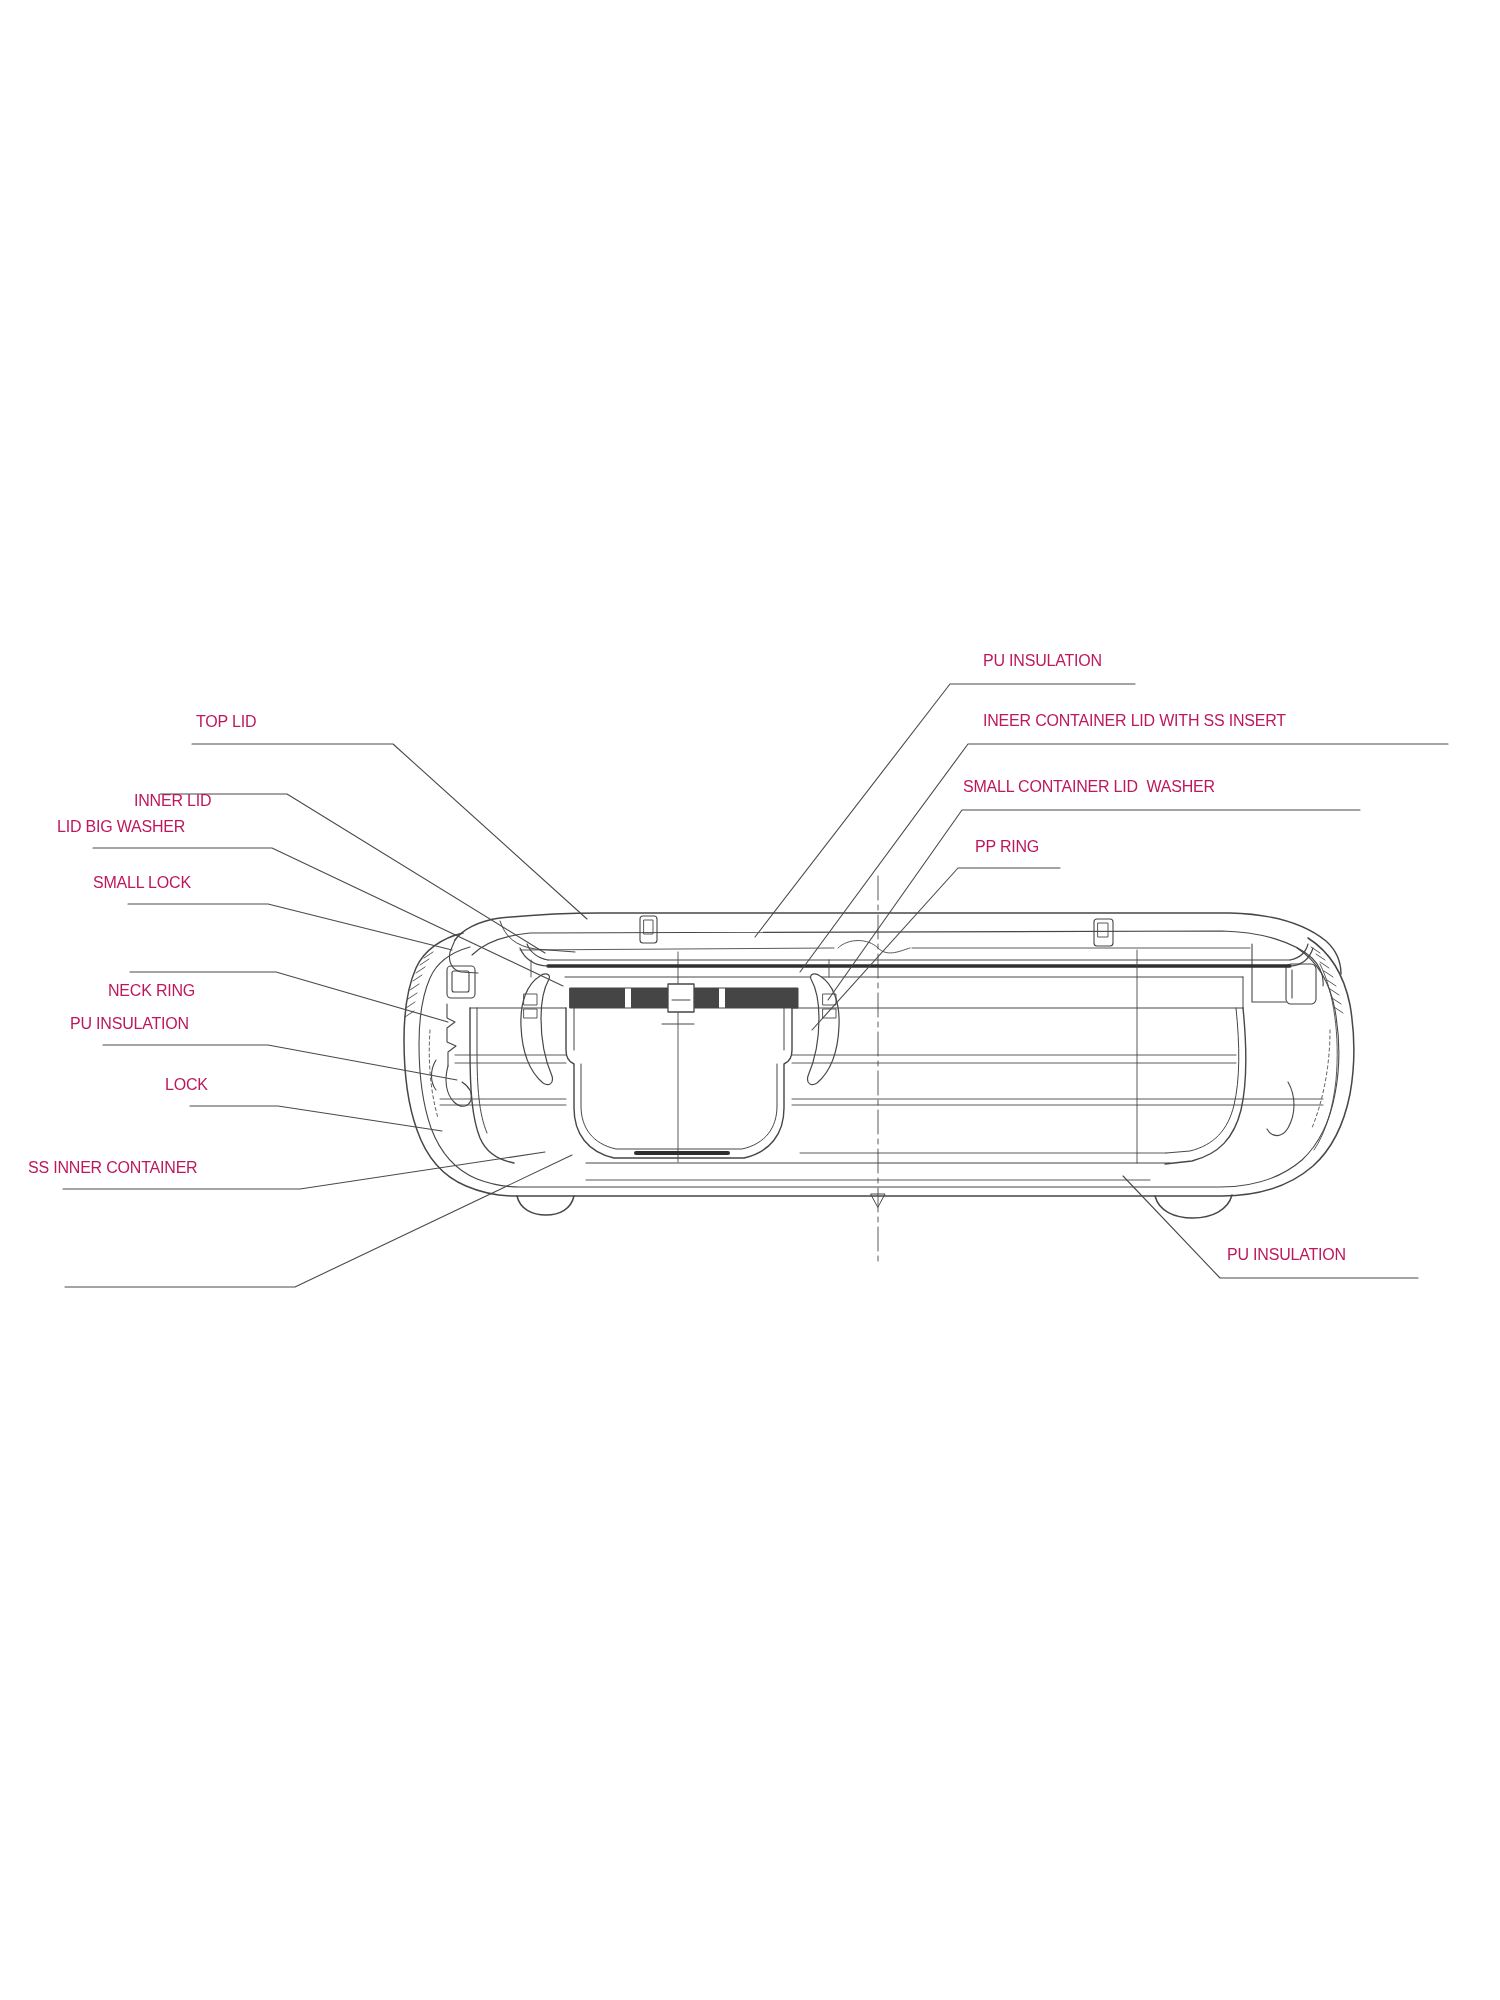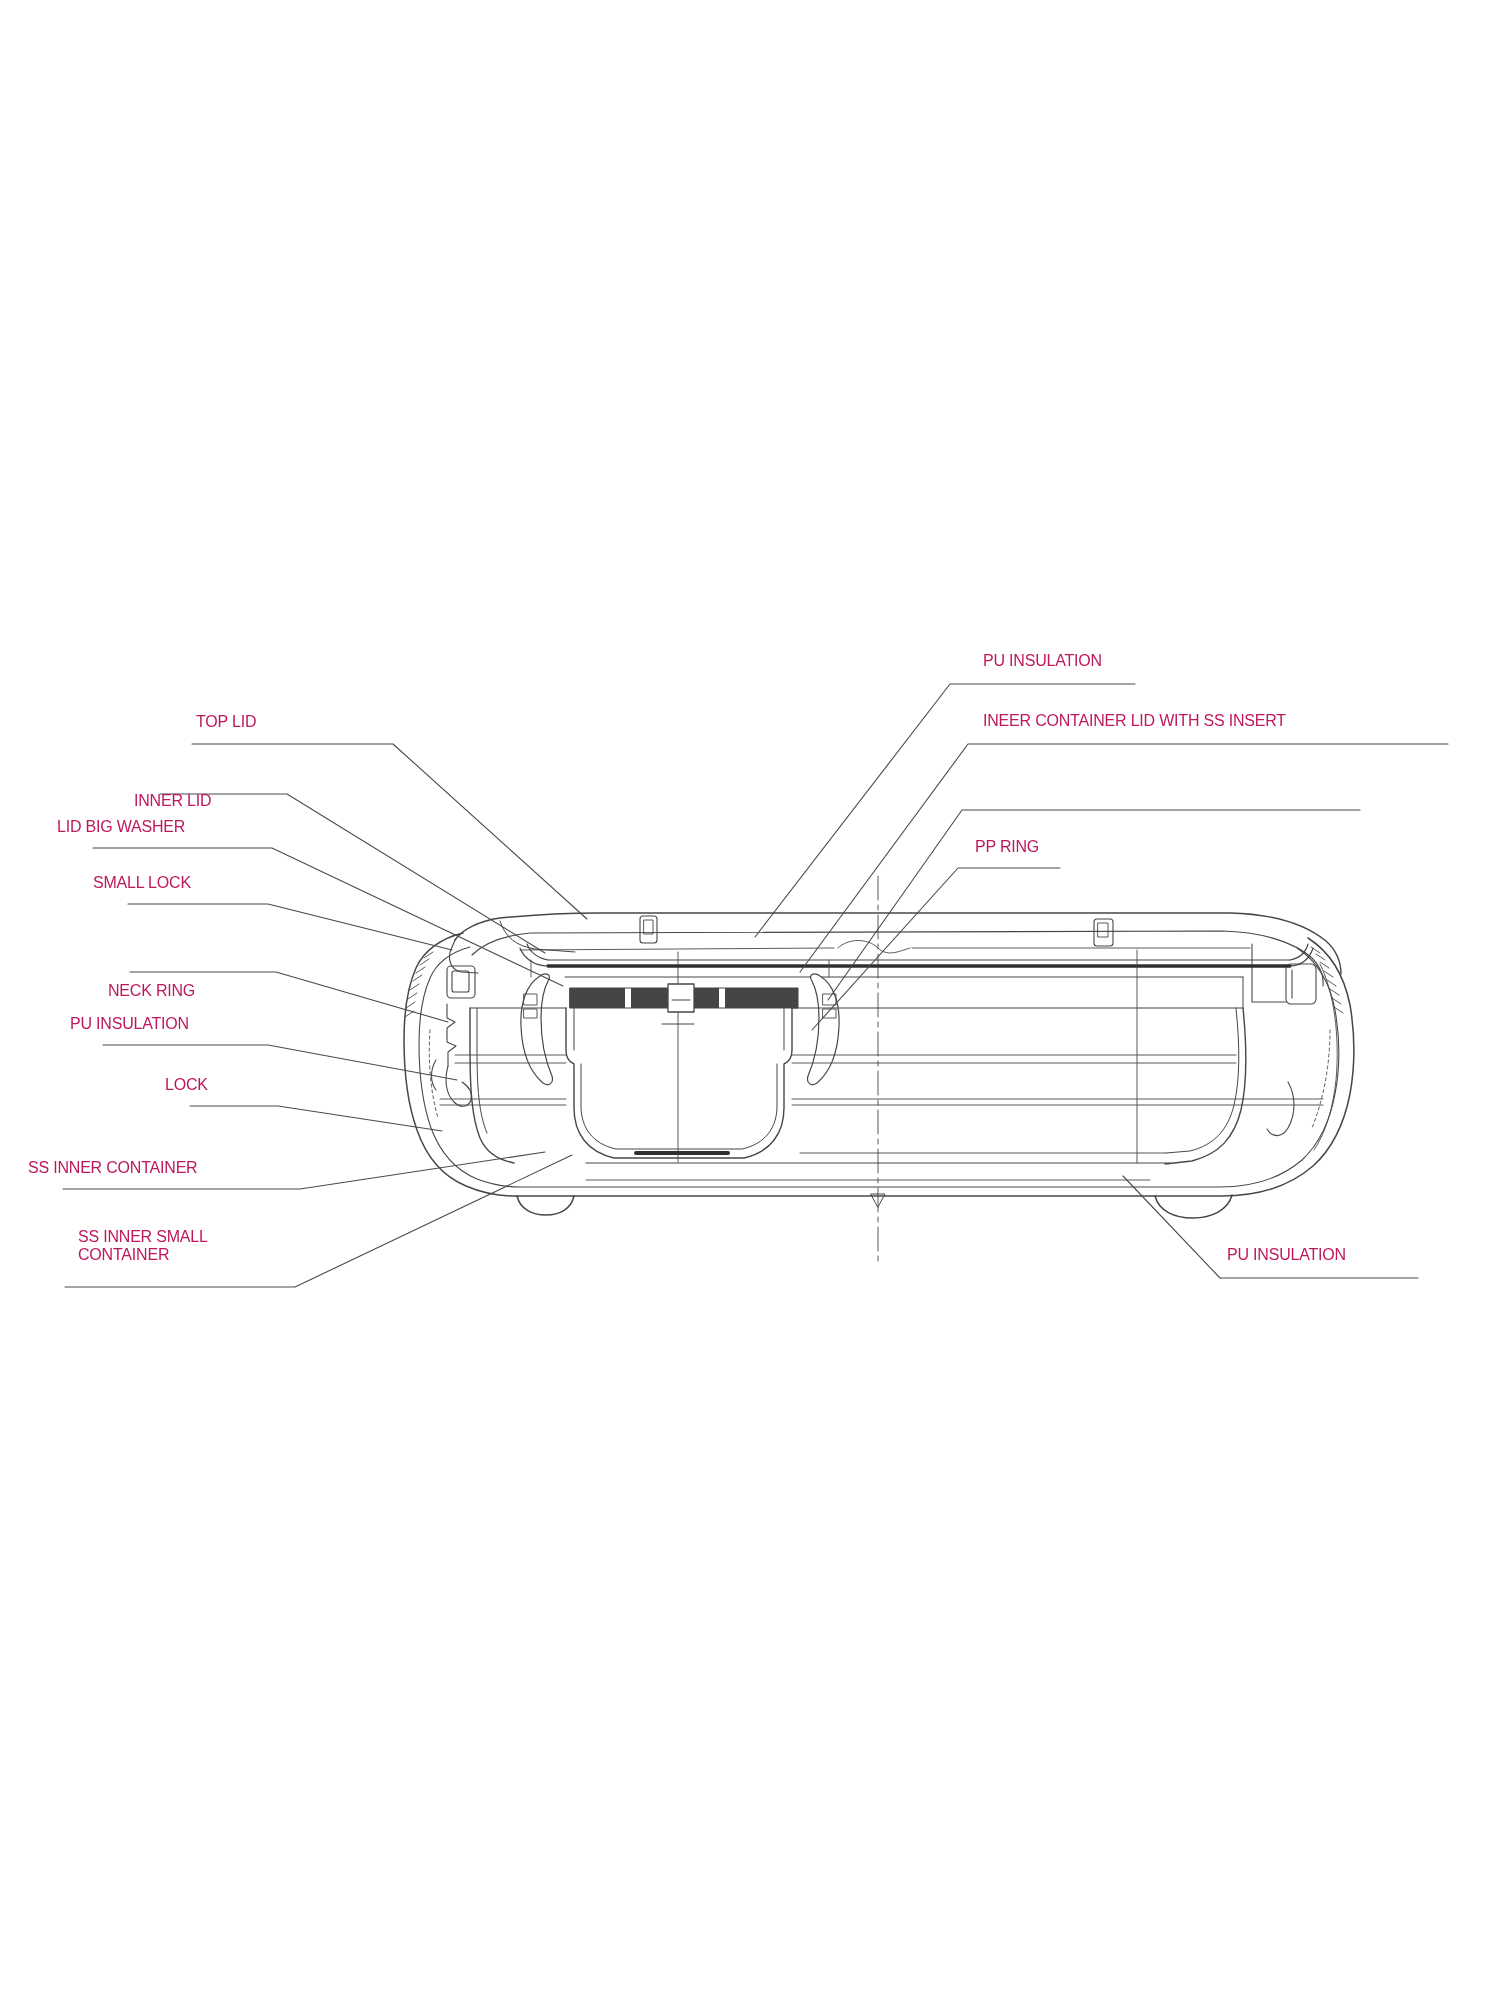--- a/index.html
+++ b/index.html
@@ -145,19 +145,19 @@
   </svg>
 
   <div class="dlabel" style="left:196px;top:713px;">TOP LID</div>
   <div class="dlabel" style="left:134px;top:764px;margin-top:28px;">INNER LID</div>
   <div class="dlabel" style="left:57px;top:818px;">LID BIG WASHER</div>
   <div class="dlabel" style="left:93px;top:874px;">SMALL LOCK</div>
   <div class="dlabel" style="left:108px;top:942px;margin-top:40px;">NECK RING</div>
   <div class="dlabel" style="left:70px;top:1015px;">PU INSULATION</div>
   <div class="dlabel" style="left:165px;top:1076px;">LOCK</div>
   <div class="dlabel" style="left:28px;top:1159px;">SS INNER CONTAINER</div>
-  <div class="dlabel wrap" style="left:78px;top:1228px;">SS INNER SMALL CONTAINER</div>
   <div class="dlabel" style="left:983px;top:652px;">PU INSULATION</div>
   <div class="dlabel" style="left:983px;top:712px;">INEER CONTAINER LID WITH SS INSERT</div>
+  <div class="dlabel" style="left:963px;top:778px;">SMALL CONTAINER LID  WASHER</div>
   <div class="dlabel" style="left:975px;top:838px;">PP RING</div>
   <div class="dlabel" style="left:1227px;top:1246px;">PU INSULATION</div>
 
 </div>
 
 </body></html>

